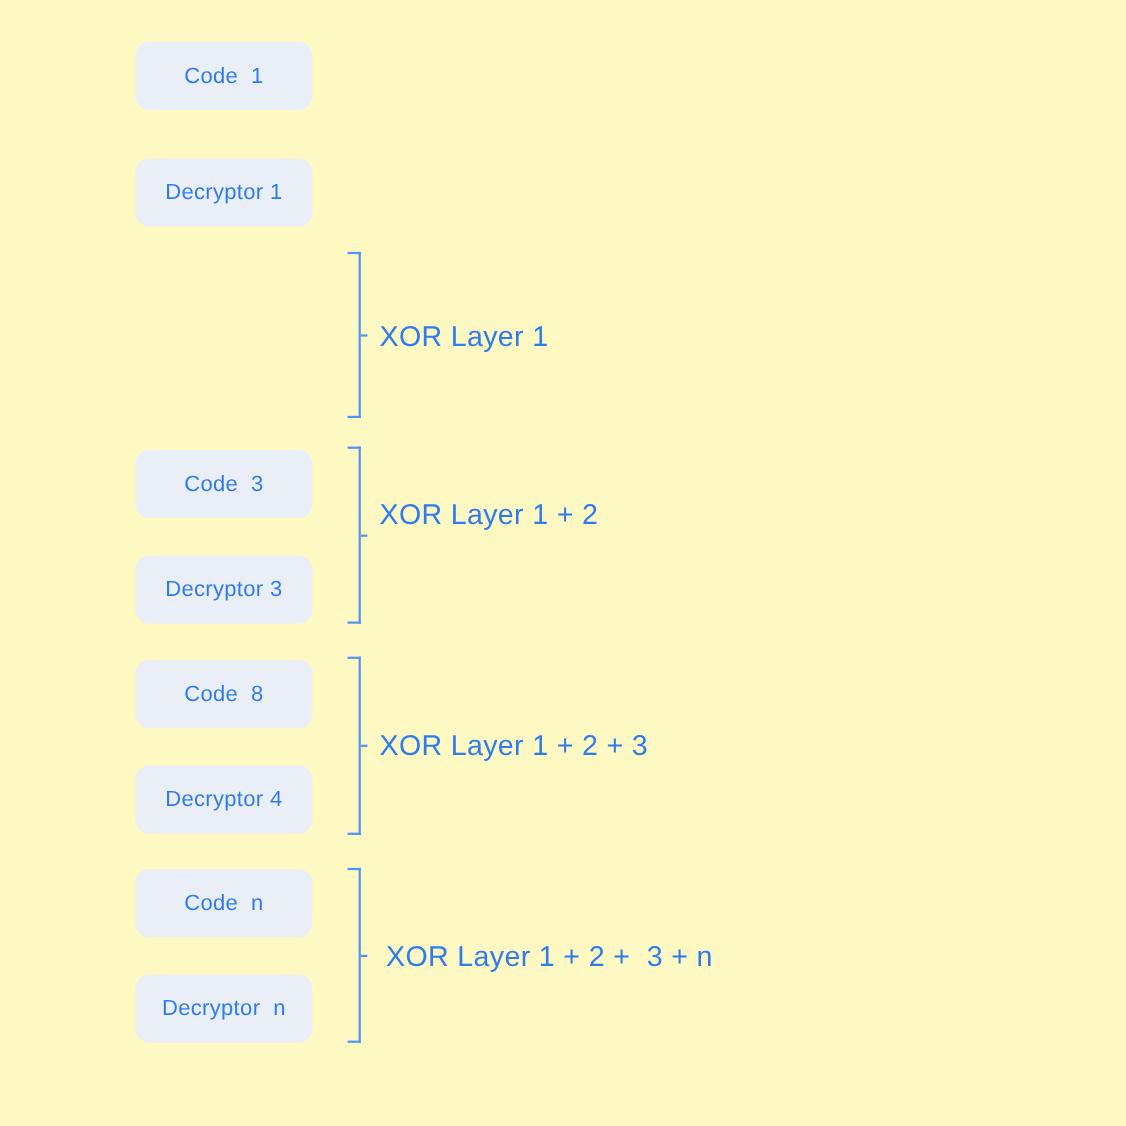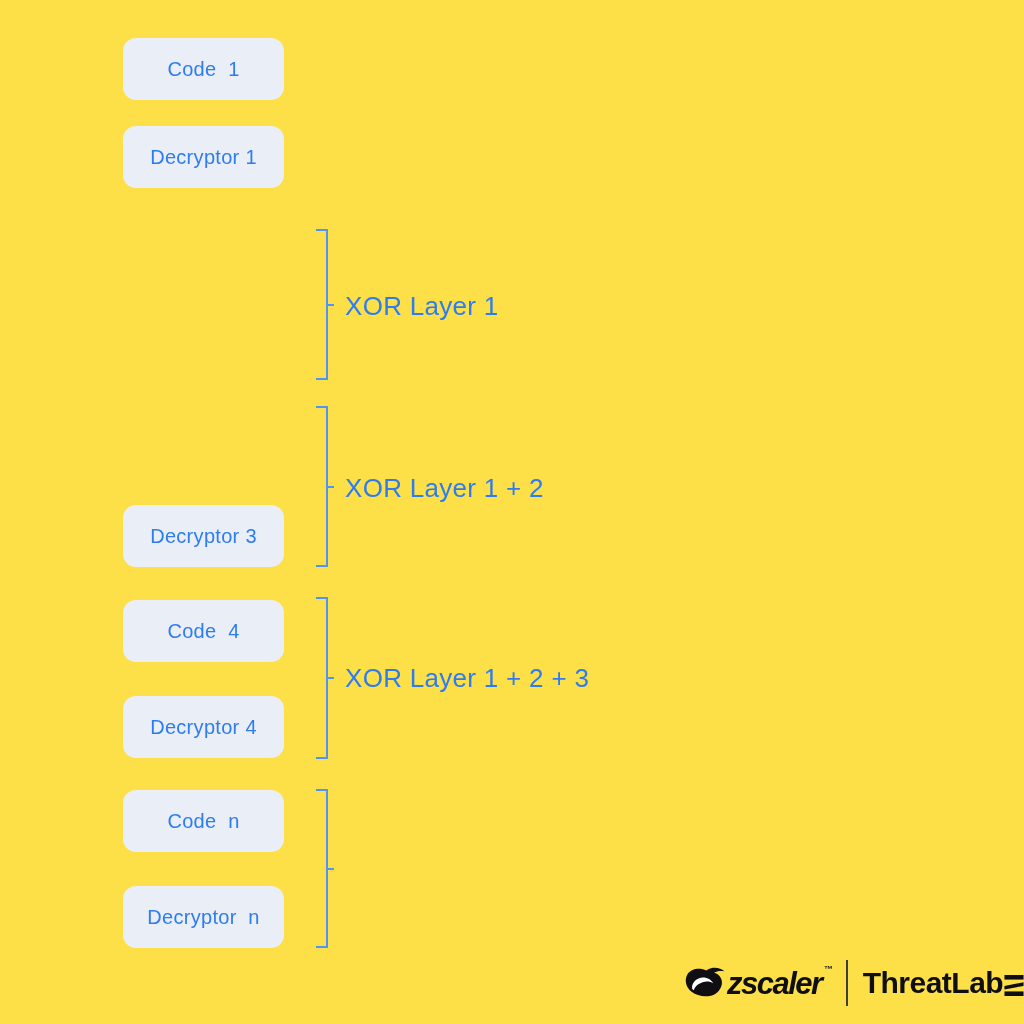--- a/index.html
+++ b/index.html
@@ -1,36 +1,36 @@
 <!DOCTYPE html>
 <html><head>
 <meta charset="utf-8">
 <style>
   html,body{margin:0;padding:0;background:#ffffff;}
   .canvas{
     position:relative;
     width:1024px;height:1024px;
-    background:#fde047;
+    background:#fef9c3;
     font-family:"Liberation Sans", sans-serif;
     overflow:hidden;
     text-align:right;
   }
   
   .box{
     position:absolute;
     left:123px;width:161px;height:62px;
     background:#e9eef7;
     border-radius:13px;
     display:flex;align-items:center;justify-content:center;
     color:#2e7cf0;
     font-size:20px;
     letter-spacing:0.3px;
     white-space:pre;
   }
-  .b0{top:38px}.b1{top:126px}.b2{top:227px}.b3{top:314px}.b4{top:409px}
+  .b0{top:38px}.b1{top:144px}.b2{top:227px}.b3{top:314px}.b4{top:409px}
   .b5{top:505px}.b6{top:600px}.b7{top:696px}.b8{top:790px}.b9{top:886px}
 
   
   .bracket{
     position:absolute;
     left:316px;width:12px;
     border:2px solid #4f94f6;
     border-left:none;
     box-sizing:border-box;
   }
@@ -49,21 +49,21 @@
 
   .bracket-label{
     position:absolute;
     color:#2e7cf0;
     font-size:26px;
     white-space:pre;
     transform:translateY(-50%);
     letter-spacing:0.3px;
   }
   .bl0{left:345px;top:306px}
-  .bl1{left:345px;top:488px}
+  .bl1{left:345px;top:468px}
   .bl2{left:345px;top:678px}
   .bl3{left:351px;top:870px}
 
   
   .logo{
     position:absolute;
     left:683px;top:958px;
     height:50px;
     display:flex;align-items:center;
     color:#0e0e13;
@@ -93,48 +93,31 @@
   .z-glyph{display:inline-block;width:20px;height:21px;margin-left:1px;align-self:center;margin-top:5px;}
   .sr{position:absolute;width:1px;height:1px;overflow:hidden;clip-path:inset(50%);}
 </style>
 </head>
 <body>
 
 <div class="canvas">
 
   <div class="box b0">Code  1</div>
   <div class="box b1">Decryptor 1</div>
+  <div class="box b4">Code  3</div>
   <div class="box b5">Decryptor 3</div>
-  <div class="box b6">Code  4</div>
+  <div class="box b6">Code  8</div>
   <div class="box b7">Decryptor 4</div>
   <div class="box b8">Code  n</div>
   <div class="box b9">Decryptor  n</div>
 
   <div class="bracket br0"></div>
   <div class="bracket br1"></div>
   <div class="bracket br2"></div>
   <div class="bracket br3"></div>
 
   <div class="bracket-label bl0">XOR Layer 1</div>
   <div class="bracket-label bl1">XOR Layer 1 + 2</div>
   <div class="bracket-label bl2">XOR Layer 1 + 2 + 3</div>
+  <div class="bracket-label bl3">XOR Layer 1 + 2 +  3 + n</div>
 
-  <div class="logo">
-    <svg class="zs-icon" viewBox="0 0 46 38" aria-hidden="true">
-      <path fill="#0e0e13" d="M25 5 C18 1 8 3 4.5 9 C1 15 2.5 23 9 28 C16 33.5 28 34.5 35 30 C41 26 43.5 19 41 13.5 C39.6 10.4 36.8 8.2 33.5 7.3 C36.5 5.4 40.5 4.9 44.5 5.8 C40.5 1.4 32 0.6 26.5 3.8 Z"></path>
-      <path fill="#ffffff" d="M9.5 24.5 C9 18 14.5 12.5 21.5 12.5 C26.5 12.5 30.5 15 32.5 18.8 C29.5 16.8 25 16.3 21 17.6 C15.8 19.3 12.3 22.6 11.5 26.3 C10.6 25.9 9.8 25.3 9.5 24.5 Z"></path>
-      <path fill="#0e0e13" d="M14 27.5 C15 23.5 18.5 20.6 23 19.6 C28 18.5 32.5 20 34.5 23 C33 27 28.5 29.8 23 29.8 C19.5 29.8 16.2 29 14 27.5 Z"></path>
-    </svg>
-    <span class="zs-word">zscaler</span>
-    <span class="tm">™</span>
-    <div class="logo-divider"></div>
-    <span class="tl-word">
-      <span>ThreatLab</span>
-      <svg class="z-glyph" viewBox="0 0 20 22" aria-hidden="true">
-        <path fill="#0e0e13" d="M0 0 H20 V4.8 H0 Z"></path>
-        <path fill="#0e0e13" d="M20 7.6 L0 11.4 V15.2 L20 11.4 Z"></path>
-        <path fill="#0e0e13" d="M0 17.2 H20 V22 H0 Z"></path>
-      </svg>
-      <span class="sr">z</span>
-    </span>
-  </div>
 
 </div>
 
 </body></html>

